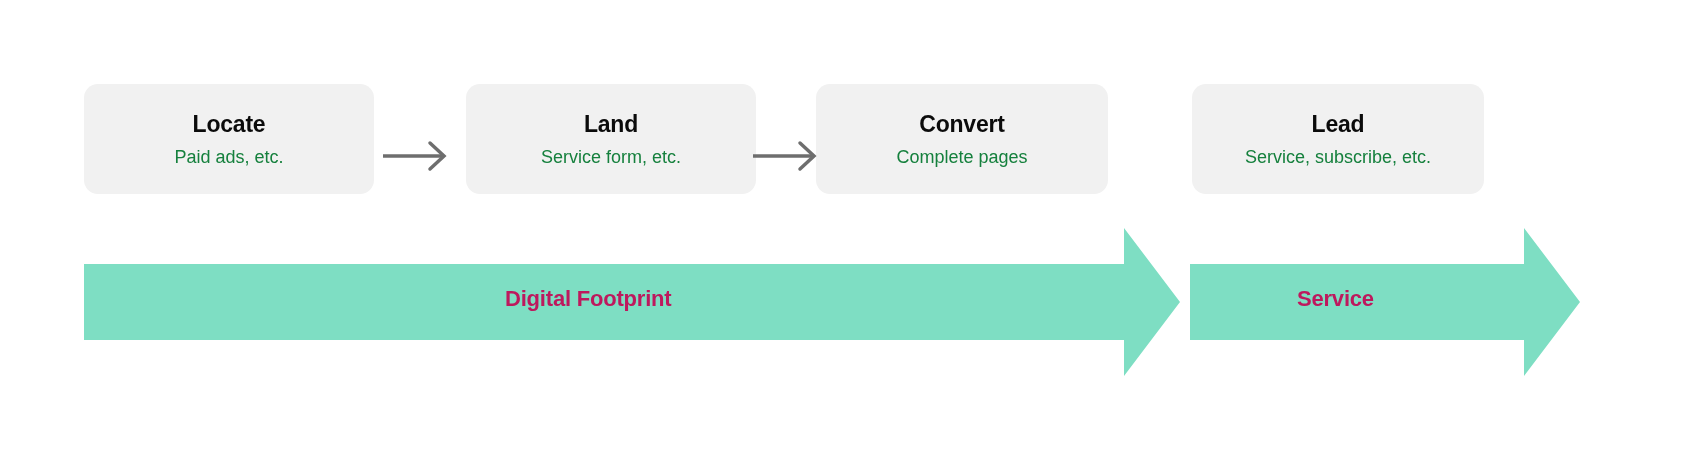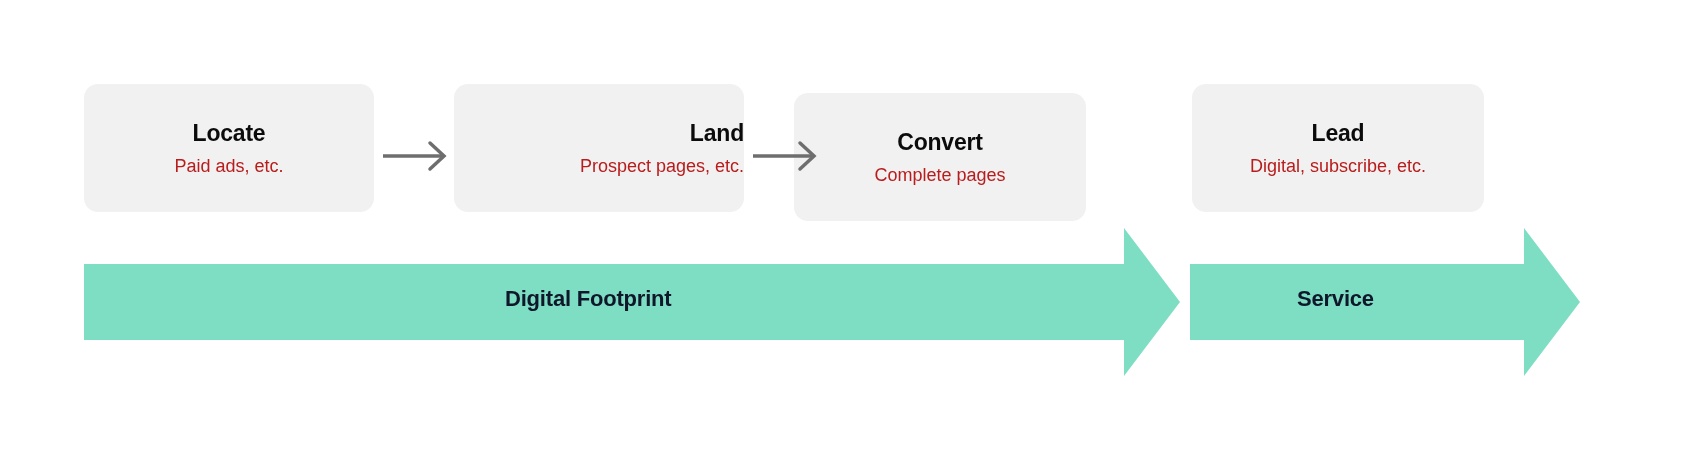--- a/index.html
+++ b/index.html
@@ -16,49 +16,49 @@
     width: 1693px;
     height: 452px;
     background: #ffffff;
     overflow: hidden;
   }
 
   
   .stage-card {
     position: absolute;
     top: 84px;
-    height: 128px;
+    height: 110px;
     background: #f1f1f1;
     border-radius: 14px;
     display: flex;
     flex-direction: column;
     align-items: center;
     justify-content: center;
     box-sizing: border-box;
   }
   .stage-title {
     font-size: 23px;
     font-weight: 700;
     color: #0b0b0b;
     letter-spacing: -0.2px;
     line-height: 1;
     margin-bottom: 12px;
     white-space: nowrap;
   }
   .stage-sub {
     font-size: 18px;
     font-weight: 400;
-    color: #b91c1c;
+    color: #15803d;
     line-height: 1;
     white-space: nowrap;
   }
 
   #card-locate  { left: 84px;   width: 290px; }
-  #card-land    { left: 454px;  width: 290px; align-items: flex-end; }
-  #card-convert { left: 794px;  width: 292px; margin-top: 9px; }
+  #card-land    { left: 466px;  width: 290px; }
+  #card-convert { left: 816px;  width: 292px; }
   #card-lead    { left: 1192px; width: 292px; }
 
   
   .connector {
     position: absolute;
     top: 136px;
     width: 70px;
     height: 40px;
   }
   #connector-1 { left: 382px; }
@@ -69,51 +69,51 @@
     position: absolute;
     top: 228px;
   }
   #band-digital { left: 84px;  width: 1096px; height: 148px; }
   #band-offline { left: 1190px; width: 390px; height: 148px; }
 
   .band-label {
     position: absolute;
     font-size: 22px;
     font-weight: 700;
-    color: #0f172a;
+    color: #be185d;
     letter-spacing: -0.2px;
     white-space: nowrap;
     line-height: 1;
   }
   #label-digital { left: 505px;  top: 288px; }
   #label-offline { left: 1297px; top: 288px; }
 </style>
 </head>
 <body>
 
 <div id="canvas">
 
   <div class="stage-card" id="card-locate">
     <div class="stage-title">Locate</div>
     <div class="stage-sub">Paid ads, etc.</div>
   </div>
 
   <div class="stage-card" id="card-land">
     <div class="stage-title">Land</div>
-    <div class="stage-sub">Prospect pages, etc.</div>
+    <div class="stage-sub">Service form, etc.</div>
   </div>
 
   <div class="stage-card" id="card-convert">
     <div class="stage-title">Convert</div>
     <div class="stage-sub">Complete pages</div>
   </div>
 
   <div class="stage-card" id="card-lead">
     <div class="stage-title">Lead</div>
-    <div class="stage-sub">Digital, subscribe, etc.</div>
+    <div class="stage-sub">Service, subscribe, etc.</div>
   </div>
 
   <div class="connector" id="connector-1">
     <svg width="70" height="40" viewBox="0 0 70 40" xmlns="http://www.w3.org/2000/svg">
       <line x1="1" y1="20" x2="60" y2="20" stroke="#6e6e6e" stroke-width="3.5" stroke-linecap="butt"></line>
       <polyline points="48,7 62,20 48,33" fill="none" stroke="#6e6e6e" stroke-width="3.5" stroke-linecap="round" stroke-linejoin="miter"></polyline>
     </svg>
   </div>
 
   <div class="connector" id="connector-2">

